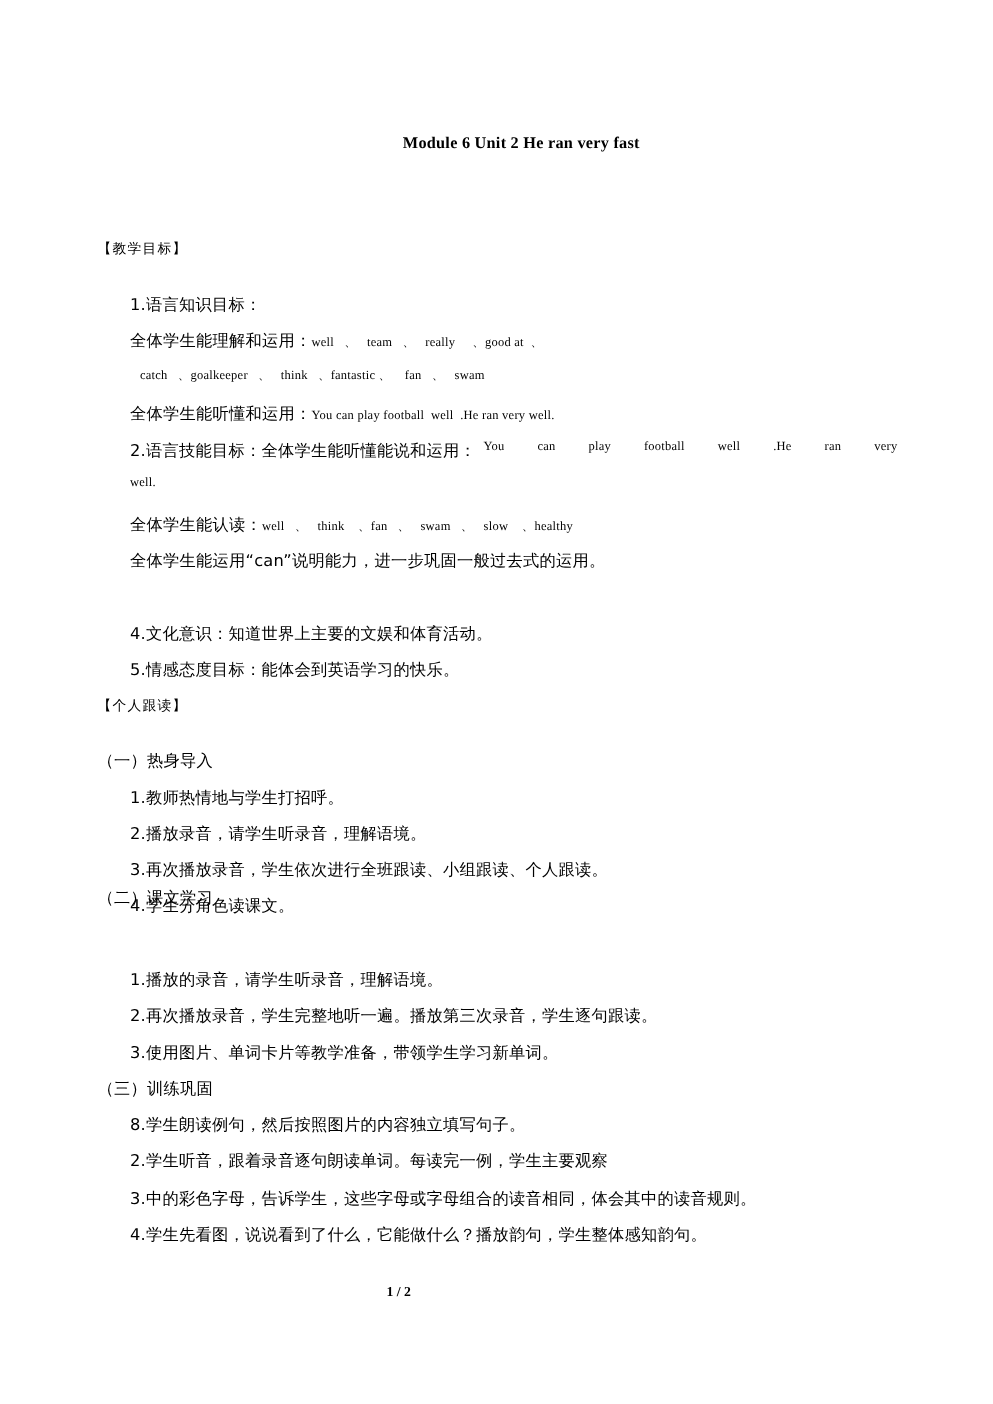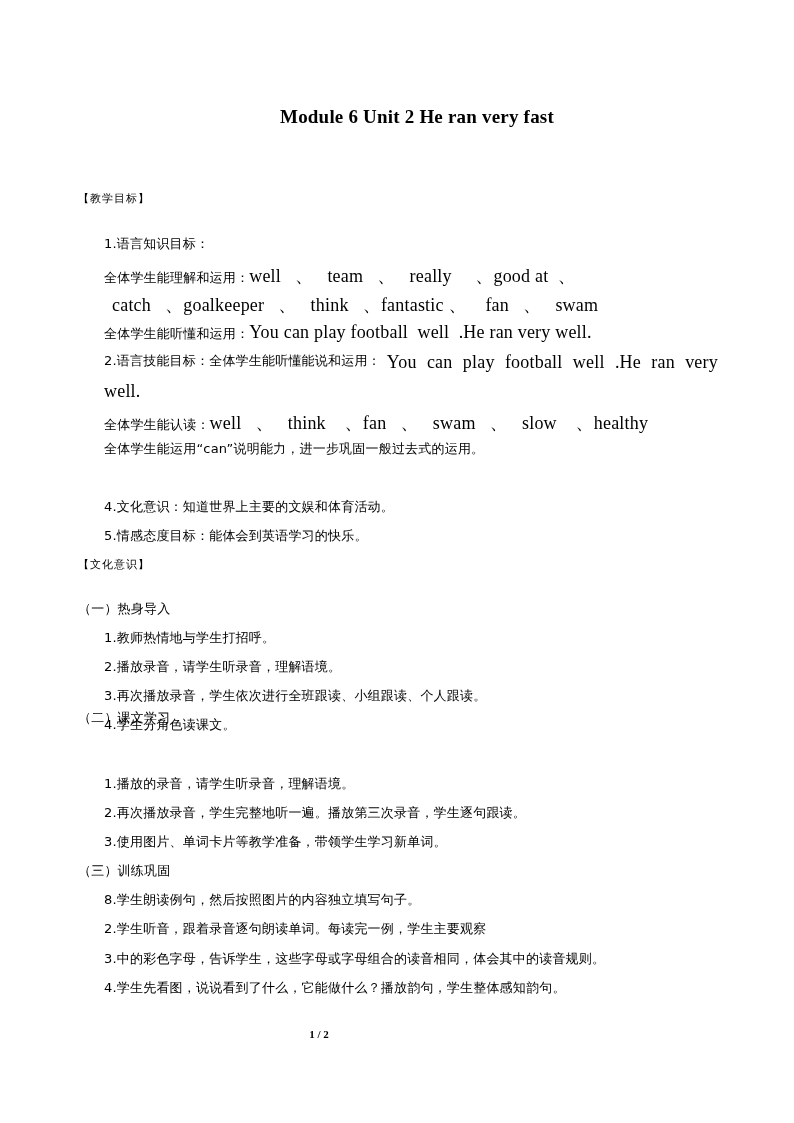--- a/index.html
+++ b/index.html
@@ -22,41 +22,41 @@
       background: #ffffff;
     }
     .title {
       position: absolute;
       left: 0;
       width: 794px;
       top: 106px;
       text-align: center;
       font-family: "Liberation Serif", "DejaVu Serif", serif;
       font-weight: bold;
-      font-size: 19px;
+      font-size: 13px;
       letter-spacing: 0.2px;
       padding-left: 40px;
       box-sizing: border-box;
     }
     .heading {
       position: absolute;
       left: 78px;
       font-size: 11px;
       font-weight: normal;
       letter-spacing: 1px;
     }
     .line {
       position: absolute;
       font-size: 13px;
       white-space: nowrap;
       letter-spacing: 0.2px;
     }
     .en {
       font-family: "Liberation Serif", "DejaVu Serif", serif;
-      font-size: 18px;
+      font-size: 10px;
     }
     .footer {
       position: absolute;
       left: 0;
       width: 638px;
       top: 1028px;
       text-align: center;
       font-family: "Liberation Serif", "DejaVu Serif", serif;
       font-weight: bold;
       font-size: 11px;
@@ -100,21 +100,21 @@
   <div class="line en" style="left:104px; top:381px;">well.</div>
 
   <div class="line" style="left:104px; top:411px;">
     <span>全体学生能认读：</span><span class="en" style="white-space:pre;">well   、   think    、fan   、   swam   、   slow    、healthy</span>
   </div>
 
   <div class="line" style="left:104px; top:440px;">全体学生能运用“can”说明能力，进一步巩固一般过去式的运用。</div>
   <div class="line" style="left:104px; top:498px;">4.文化意识：知道世界上主要的文娱和体育活动。</div>
   <div class="line" style="left:104px; top:527px;">5.情感态度目标：能体会到英语学习的快乐。</div>
 
-  <div class="heading" style="top:557px;">【文化意识】</div>
+  <div class="heading" style="top:557px;">【个人跟读】</div>
 
   <div class="line" style="left:78px; top:600px;">（一）热身导入</div>
   <div class="line" style="left:104px; top:629px;">1.教师热情地与学生打招呼。</div>
   <div class="line" style="left:104px; top:658px;">2.播放录音，请学生听录音，理解语境。</div>
   <div class="line" style="left:104px; top:687px;text-align:right;">3.再次播放录音，学生依次进行全班跟读、小组跟读、个人跟读。</div>
   <div class="line" style="left:104px; top:716px;">4.学生分角色读课文。</div>
 
   <div class="line" style="left:78px; top:709px;">（二）课文学习</div>
   <div class="line" style="left:104px; top:775px;">1.播放的录音，请学生听录音，理解语境。</div>
   <div class="line" style="left:104px; top:804px;">2.再次播放录音，学生完整地听一遍。播放第三次录音，学生逐句跟读。</div>

